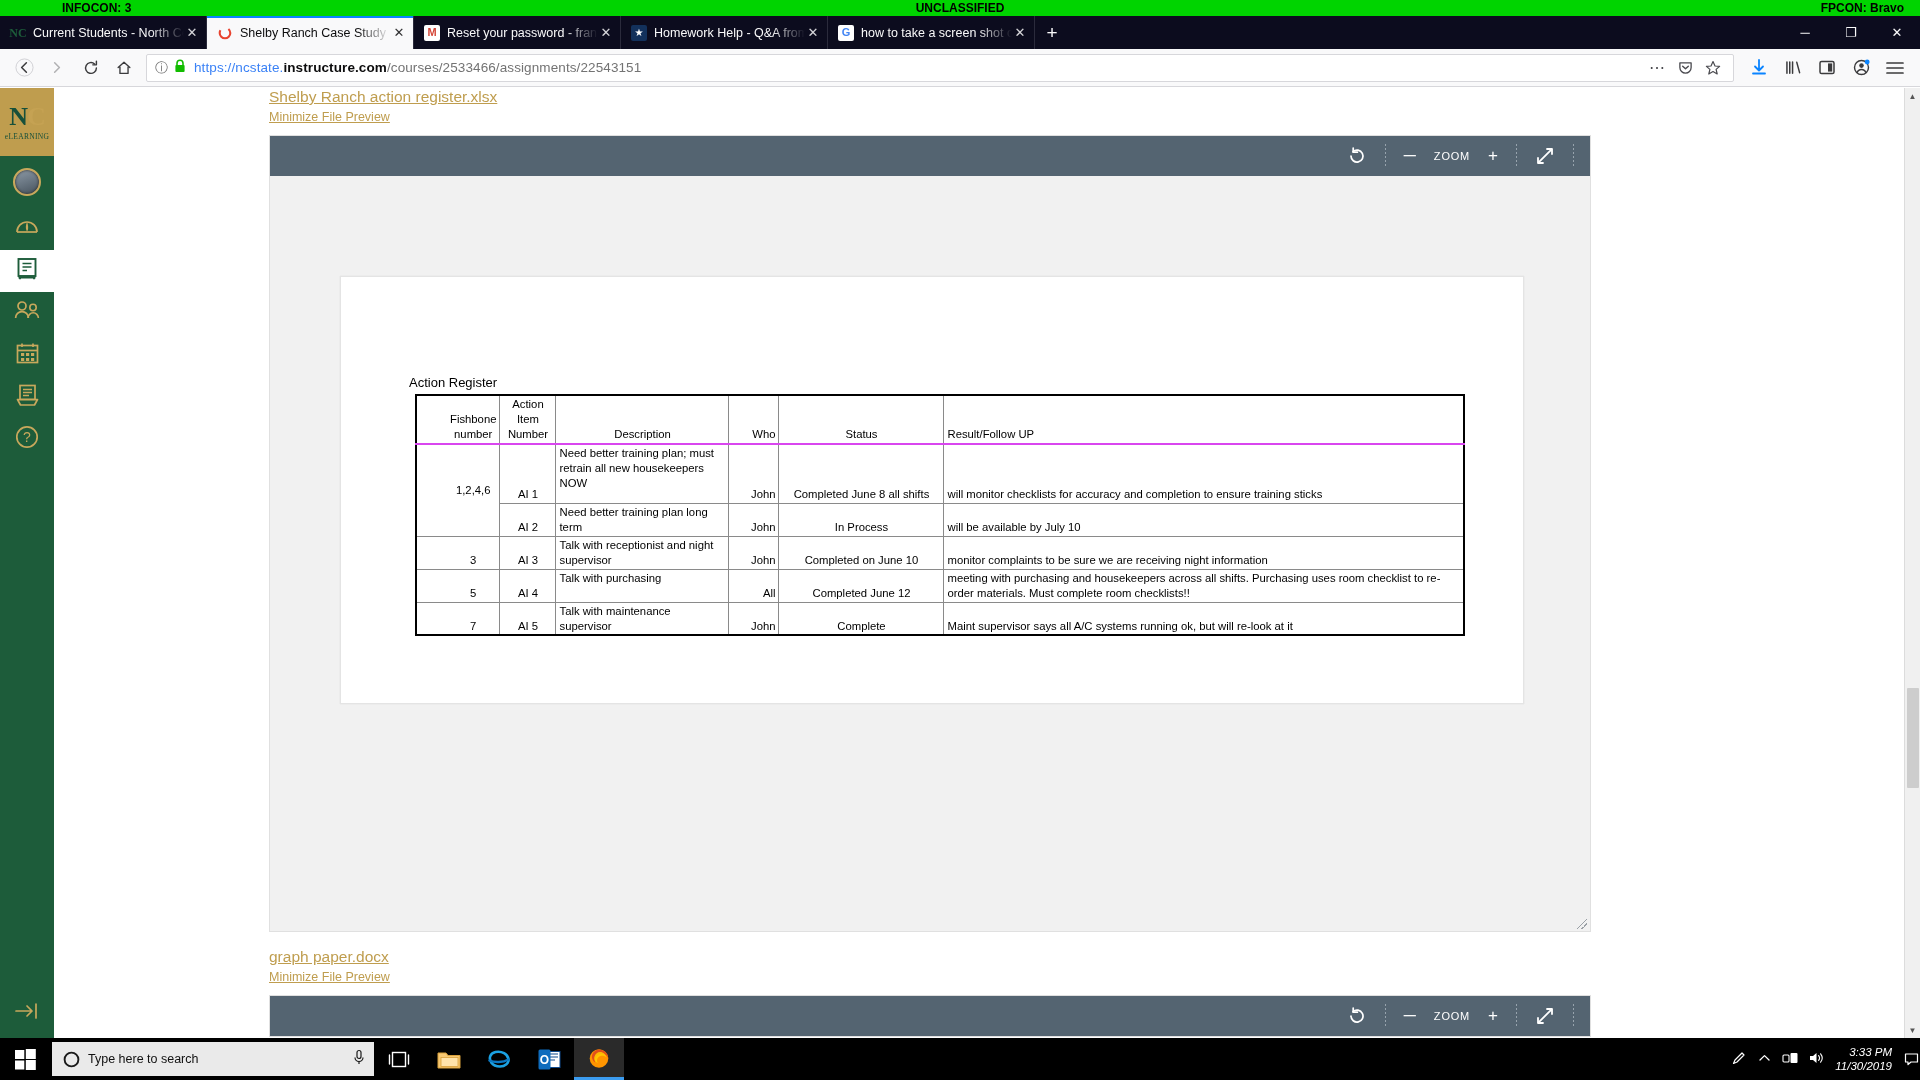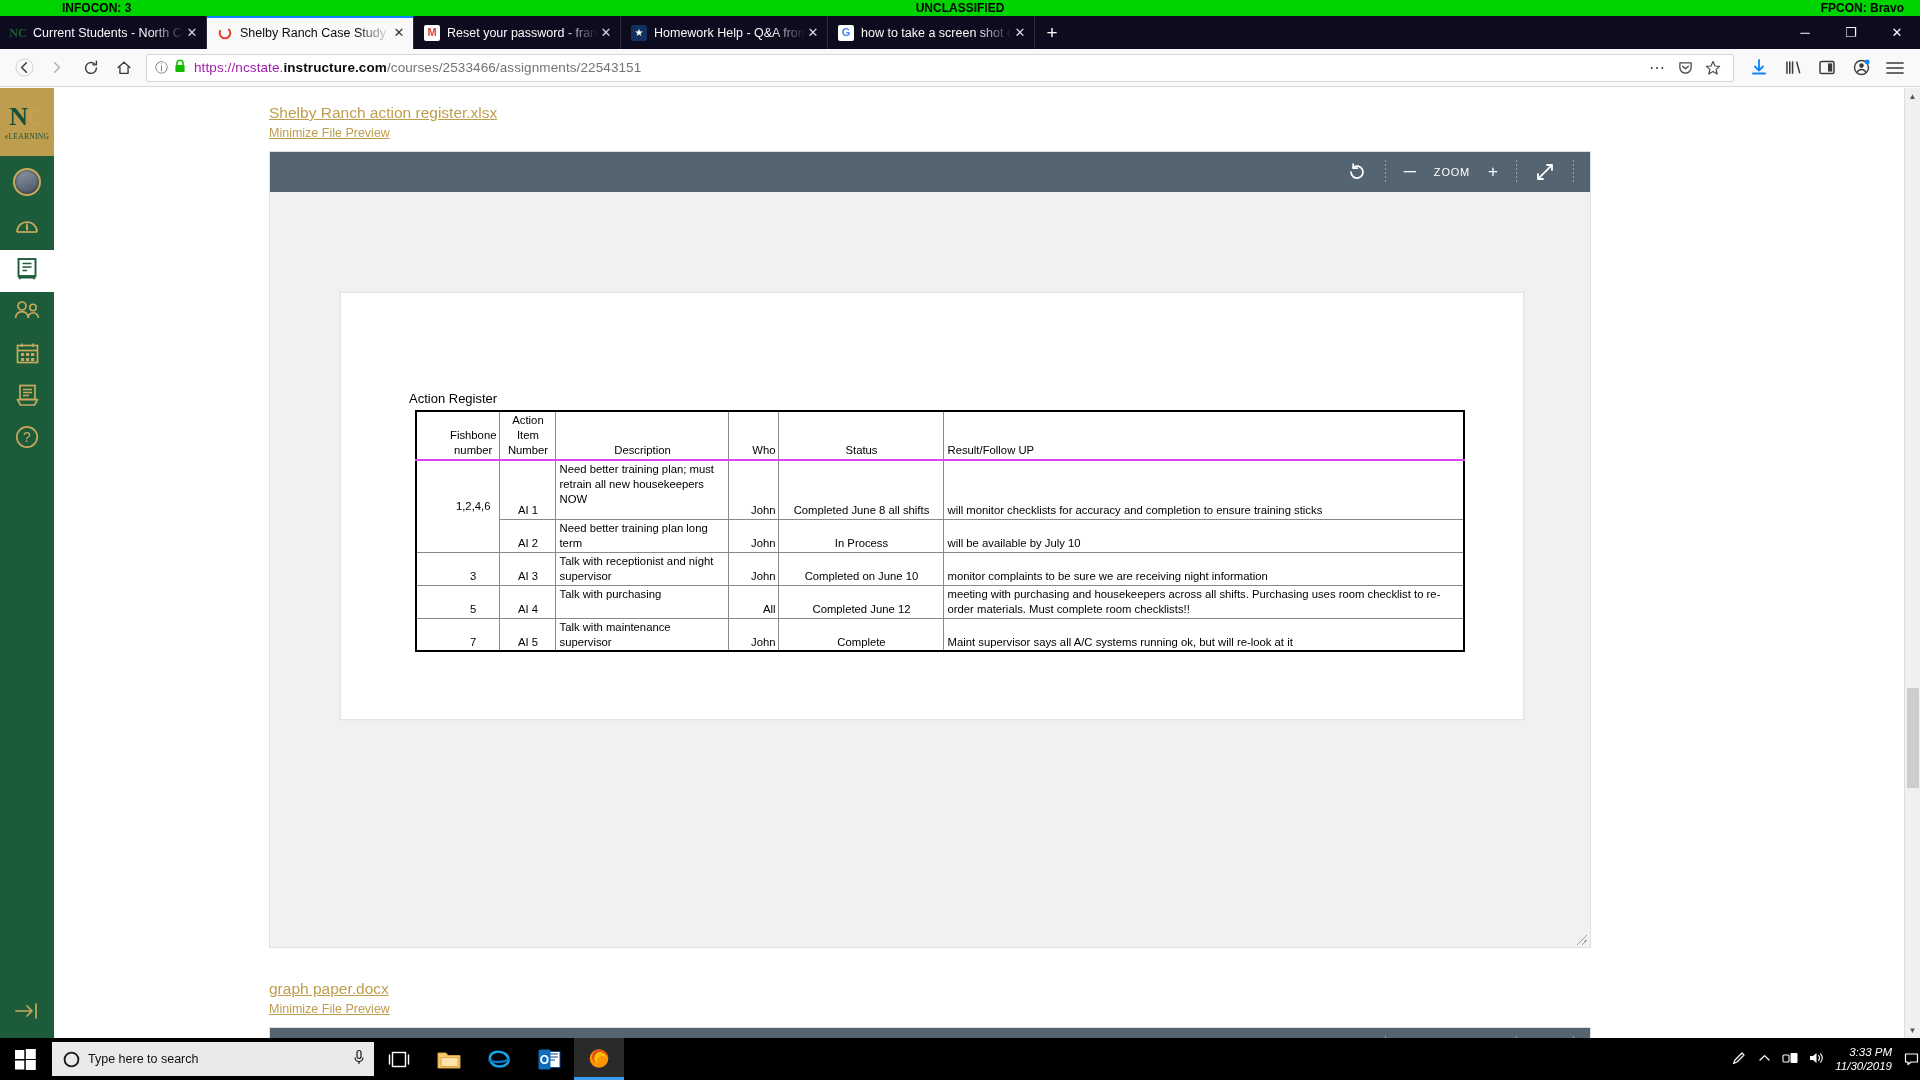--- a/index.html
+++ b/index.html
@@ -78,21 +78,21 @@
   .navbtn.disabled { color: #b1b1b3; }
   #urlbox {
     flex: 1 1 auto; height: 28px; margin: 0 8px 0 6px;
     background: #fff; border: 1px solid #d7d7db; border-radius: 2px;
     display: flex; align-items: center; padding: 0 6px;
   }
   #urlbox .info-i { margin: 0 6px 0 2px; color: #737373; font-size: 13px; }
   #urlbox .lock { margin-right: 8px; }
   #urltext { font-size: 13.5px; color: #737373; letter-spacing: .1px; white-space: nowrap; }
   #urltext b { color: #0c0c0d; font-weight: bold; }
-  #urltext .scheme { color: #a21caf; }
+  #urltext .scheme { color: #3b82f6; }
   .urlicon { width: 28px; display: flex; align-items: center; justify-content: center; color: #4a4a4f; }
   #toolicons { display: flex; align-items: center; }
   #toolicons .ti { width: 34px; height: 30px; display: flex; align-items: center; justify-content: center; color: #3b3b3d; }
 
   
   #gnav {
     position: absolute; top: 88px; left: 0; width: 54px; bottom: 42px;
     background: #1d5c3a;
   }
   #gnav .logo {
@@ -125,21 +125,21 @@
     display: flex; align-items: center; justify-content: center; color: #c8a85c; font-size: 17px;
   }
 
   
   #content {
     position: absolute; top: 88px; left: 54px; right: 16px; bottom: 42px;
     background: #fff; overflow: hidden;
   }
   .filelink {
     display: block; margin-left: 215px; color: #bf9d4e;
-    font-size: 15.5px; text-decoration: underline; padding-top: 16px;
+    font-size: 15.5px; text-decoration: underline; padding-top: 0;
   }
   .minlink {
     display: block; margin-left: 215px; color: #bf9d4e;
     font-size: 12.5px; text-decoration: underline; margin-top: 4px;
   }
 
   .previewer {
     margin-left: 215px; margin-top: 11px;
     width: 1322px; background: #f1f1f1;
     border: 1px solid #e0e0e0;

